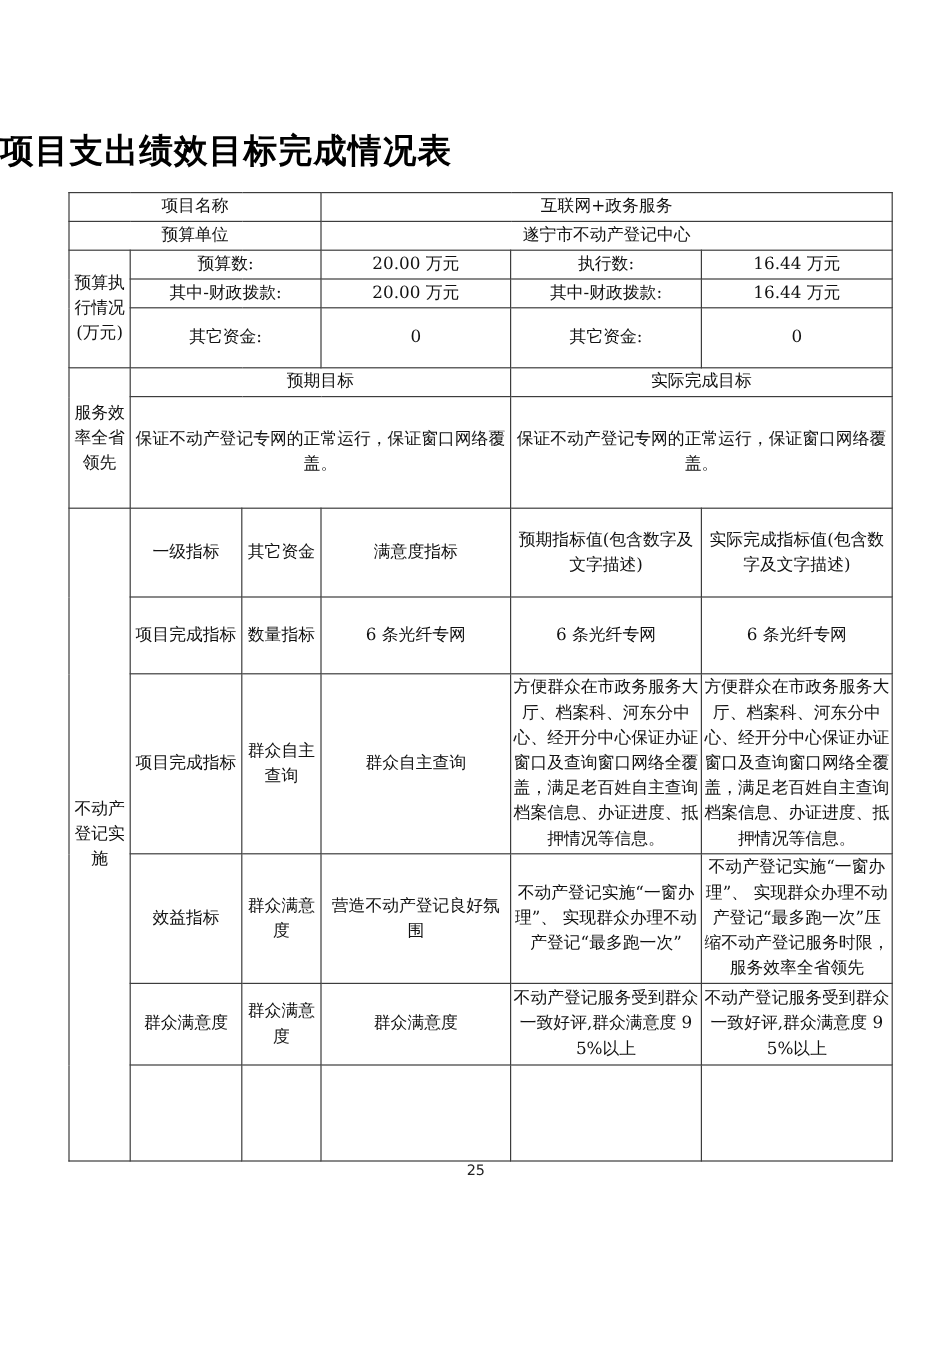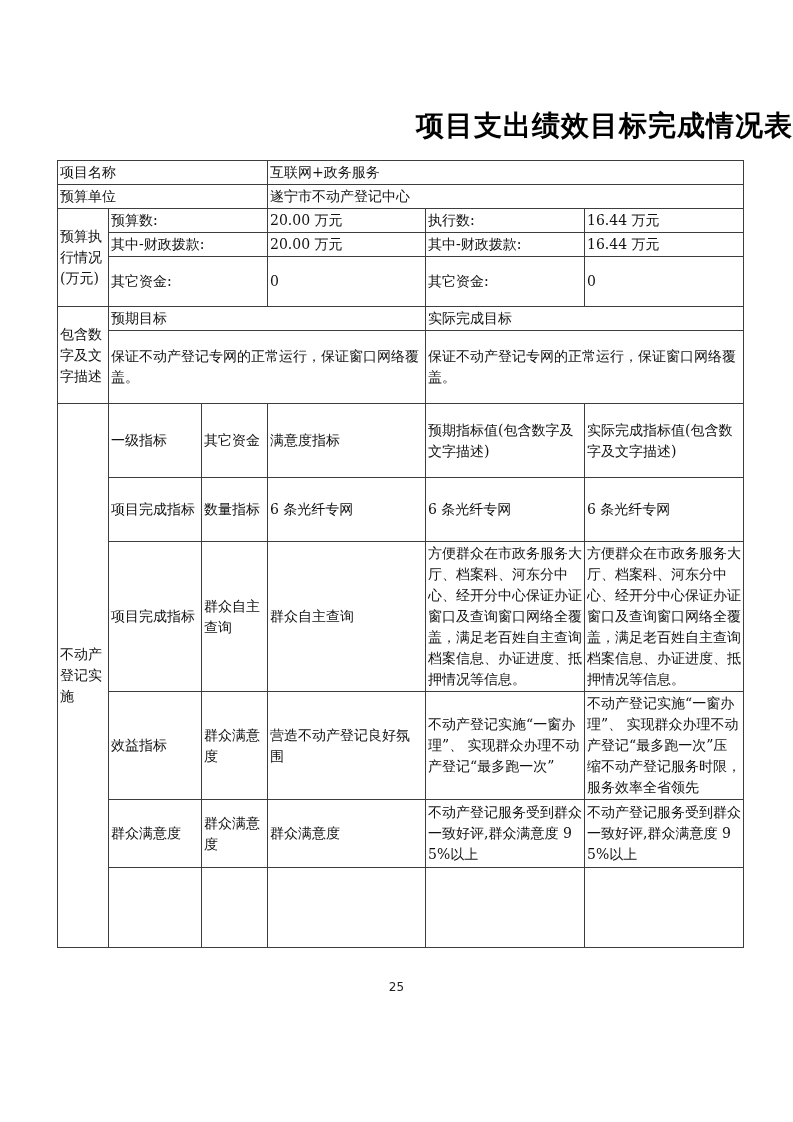--- a/index.html
+++ b/index.html
@@ -8,21 +8,21 @@
     position: relative;
     width: 793px;
     height: 1122px;
     background: #ffffff;
     font-family: "DejaVu Serif", "Liberation Serif", serif;
     color: #111111;
     overflow: hidden;
   }
   .doc-title {
     margin-top: 106px;
-    text-align: right;
+    text-align: left;
     font-size: 28px;
     font-weight: bold;
     letter-spacing: 1px;
     line-height: 40px;
     color: #000000;
   }
   .doc-subtitle {
     margin-top: 26px;
     text-align: center;
     font-size: 26px;
@@ -32,42 +32,42 @@
     color: #000000;
   }
   table.main {
     margin: 14px 0 0 57px;
     width: 686px;
     border-collapse: collapse;
     table-layout: fixed;
   }
   table.main td {
     border: 1px solid #3d3d3d;
-    text-align: left;
+    text-align: center;
     vertical-align: middle;
     font-size: 14px;
     line-height: 21px;
     padding: 1px 2px;
     overflow: hidden;
     word-break: break-all;
   }
   td.side { padding: 1px 4px; margin-top: 22px; }
   td.longtext { padding: 1px 3px; }
   tr.h23 { height: 23px; }
   tr.h24 { height: 24px; }
   tr.h50 { height: 50px; }
   tr.h64 { height: 64px; }
   tr.h68 { height: 68px; }
   tr.h74 { height: 74px; }
-  tr.h75 { height: 73px; }
+  tr.h75 { height: 93px; }
   tr.h80 { height: 80px; }
   tr.h106 { height: 106px; }
   tr.h147 { height: 147px; }
   .page-number {
-    margin-top: 32px;
+    margin-top: 0;
     text-align: center;
     font-family: "DejaVu Sans", "Liberation Sans", sans-serif;
     font-size: 12px;
     color: #222222;
   }
 </style>
 </head>
 <body>
 
 <div class="page">
@@ -111,21 +111,21 @@
     </tr>
 
     <tr class="h50">
       <td colspan="2">其它资金:</td>
       <td>0</td>
       <td>其它资金:</td>
       <td>0</td>
     </tr>
 
     <tr class="h24">
-      <td rowspan="2" class="side">包含数字及文字描述</td>
+      <td rowspan="2" class="side">服务效率全省领先</td>
       <td colspan="3">预期目标</td>
       <td colspan="2">实际完成目标</td>
     </tr>
 
     <tr class="h75">
       <td colspan="3" class="longtext">保证不动产登记专网的正常运行，保证窗口网络覆盖。</td>
       <td colspan="2" class="longtext">保证不动产登记专网的正常运行，保证窗口网络覆盖。</td>
     </tr>
 
     <tr class="h74">

